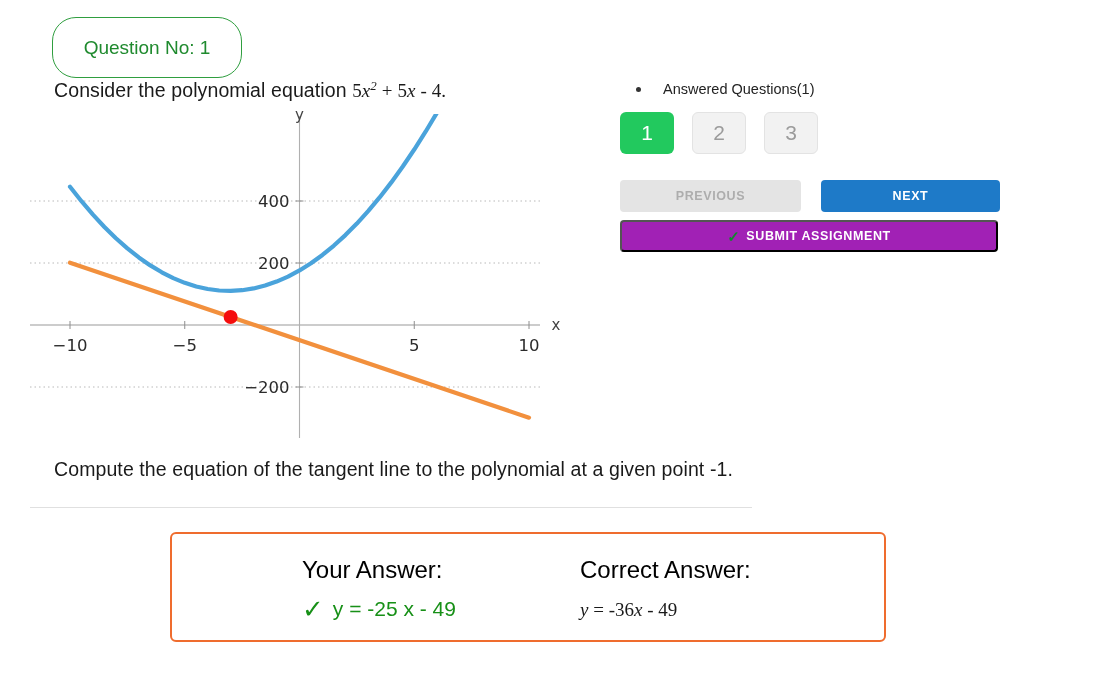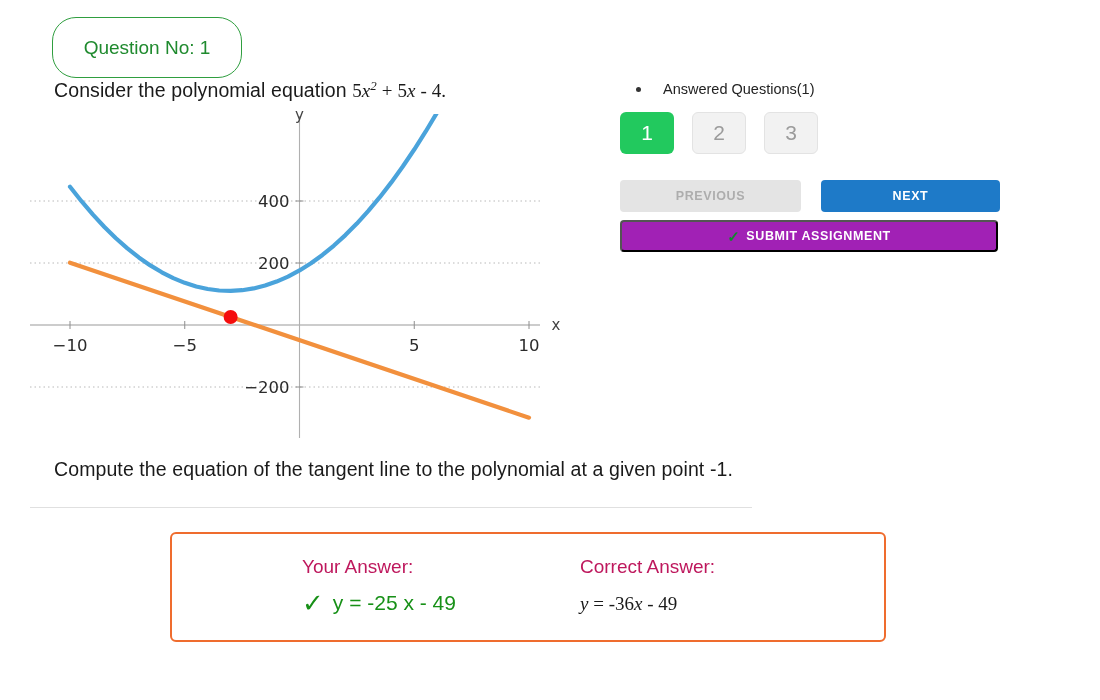--- a/index.html
+++ b/index.html
@@ -144,21 +144,21 @@
     left: 170px; top: 532px;
     width: 716px; height: 110px;
     box-sizing: border-box;
     border: 2.5px solid #ef6c2e;
     border-radius: 6px;
     background: #fff;
   }
   .ans-col { position: absolute; }
   .ans-col-your   { left: 130px; top: 22px; }
   .ans-col-correct{ left: 408px; top: 22px; }
-  .ans-label { font-size: 19px; color: #be185d; }
+  .ans-label { font-size: 24px; color: #000000; }
   .ans-value-your {
     margin-top: 12px;
     display: flex; align-items: center; gap: 9px;
     font-size: 21px; color: #179017;
   }
   .tick-mark {
     font-size: 26px; color: #179017; line-height: 1;
     font-family: "DejaVu Sans", sans-serif;
   }
   .ans-value-correct {

